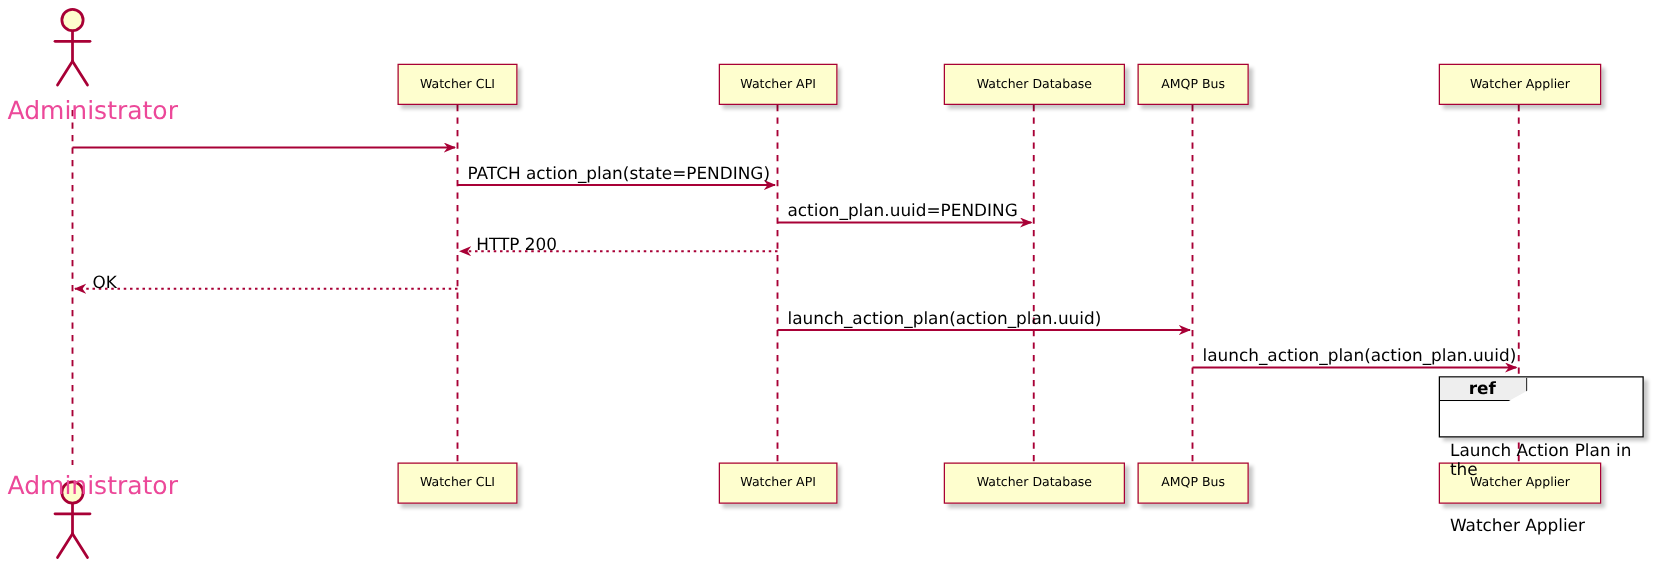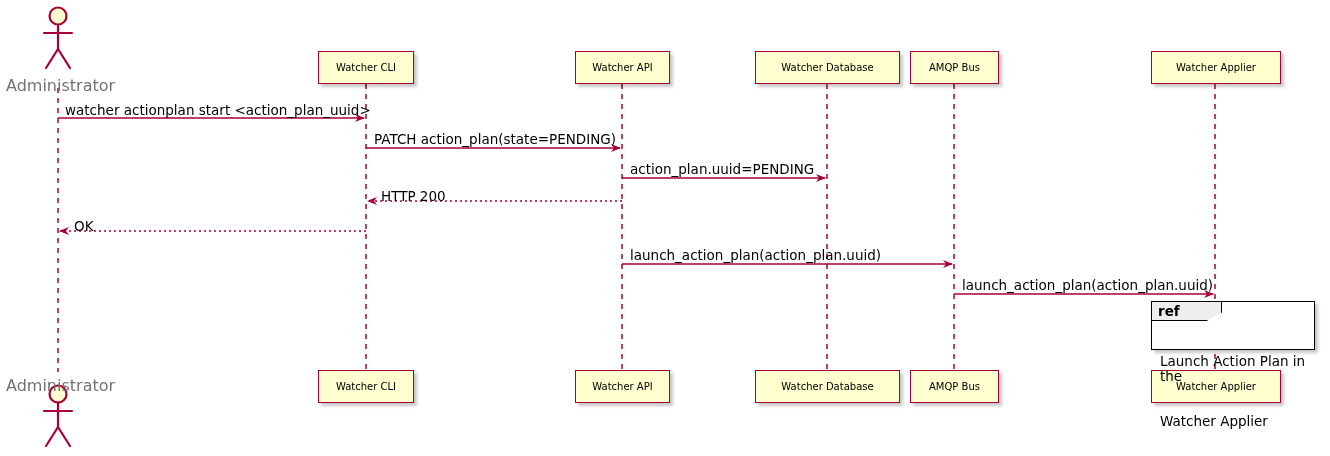--- a/index.html
+++ b/index.html
@@ -37,22 +37,22 @@
     align-items: center;
     justify-content: center;
     color: #000000;
     font-size: 10px;
     white-space: nowrap;
     line-height: 1;
   }
   
   .actor-label {
     position: absolute;
-    color: #737373;
-    font-size: 16px;
+    color: #ec4899;
+    font-size: 20px;
     white-space: nowrap;
     line-height: 1;
   }
   
   .msg-label {
     position: absolute;
     color: #000000;
     font-size: 13.5px;
     white-space: nowrap;
     line-height: 1;
@@ -68,21 +68,21 @@
   .ref-tab {
     position: absolute;
     left: 0; top: 0;
     height: 19px;
     background: #EEEEEE;
     border-right: 1.5px solid #000000;
     border-bottom: 1.5px solid #000000;
     box-sizing: border-box;
     display: flex;
     align-items: center;
-    padding-left: 6px;
+    padding-left: 23px;
     padding-right: 18px;
     font-weight: bold;
     font-size: 13.5px;
     color: #000000;
     clip-path: polygon(0 0, 100% 0, 100% 55%, 78% 100%, 0 100%);
   }
   .ref-body {
     position: absolute;
     left: 8px;
     top: 22px;
@@ -127,21 +127,20 @@
       <line x1="58" y1="118" x2="364" y2="118" stroke="#A80036" stroke-width="1.6" marker-end="url(#arrowhead)"></line>
       <line x1="366" y1="148" x2="620" y2="148" stroke="#A80036" stroke-width="1.6" marker-end="url(#arrowhead)"></line>
       <line x1="622" y1="178" x2="825" y2="178" stroke="#A80036" stroke-width="1.6" marker-end="url(#arrowhead)"></line>
       <line x1="622" y1="201" x2="368" y2="201" stroke="#A80036" stroke-width="1.6" marker-end="url(#arrowhead)" stroke-dasharray="2,3"></line>
       <line x1="366" y1="231" x2="60" y2="231" stroke="#A80036" stroke-width="1.6" marker-end="url(#arrowhead)" stroke-dasharray="2,3"></line>
       <line x1="622" y1="264" x2="952" y2="264" stroke="#A80036" stroke-width="1.6" marker-end="url(#arrowhead)"></line>
       <line x1="954" y1="294" x2="1213" y2="294" stroke="#A80036" stroke-width="1.6" marker-end="url(#arrowhead)"></line>
     </svg>
 
   <div class="layer" id="html-layer">
-      <div class="msg-label" style="left: 65px; top: 104px;">watcher actionplan start &lt;action_plan_uuid&gt;</div>
       <div class="msg-label" style="left: 374px; top: 133px;">PATCH action_plan(state=PENDING)</div>
       <div class="msg-label" style="left: 630px; top: 163px;">action_plan.uuid=PENDING</div>
       <div class="msg-label" style="left: 381px; top: 190px; text-align: center;">HTTP 200</div>
       <div class="msg-label" style="left: 74px; top: 220px;">OK</div>
       <div class="msg-label" style="left: 630px; top: 249px;">launch_action_plan(action_plan.uuid)</div>
       <div class="msg-label" style="left: 962px; top: 279px;">launch_action_plan(action_plan.uuid)</div>
       <div class="participant" style="left: 318px; top: 51px; width: 96px; height: 33px;">Watcher CLI</div>
       <div class="participant" style="left: 318px; top: 370px; width: 96px; height: 33px;">Watcher CLI</div>
       <div class="participant" style="left: 575px; top: 51px; width: 95px; height: 33px;">Watcher API</div>
       <div class="participant" style="left: 575px; top: 370px; width: 95px; height: 33px;">Watcher API</div>

